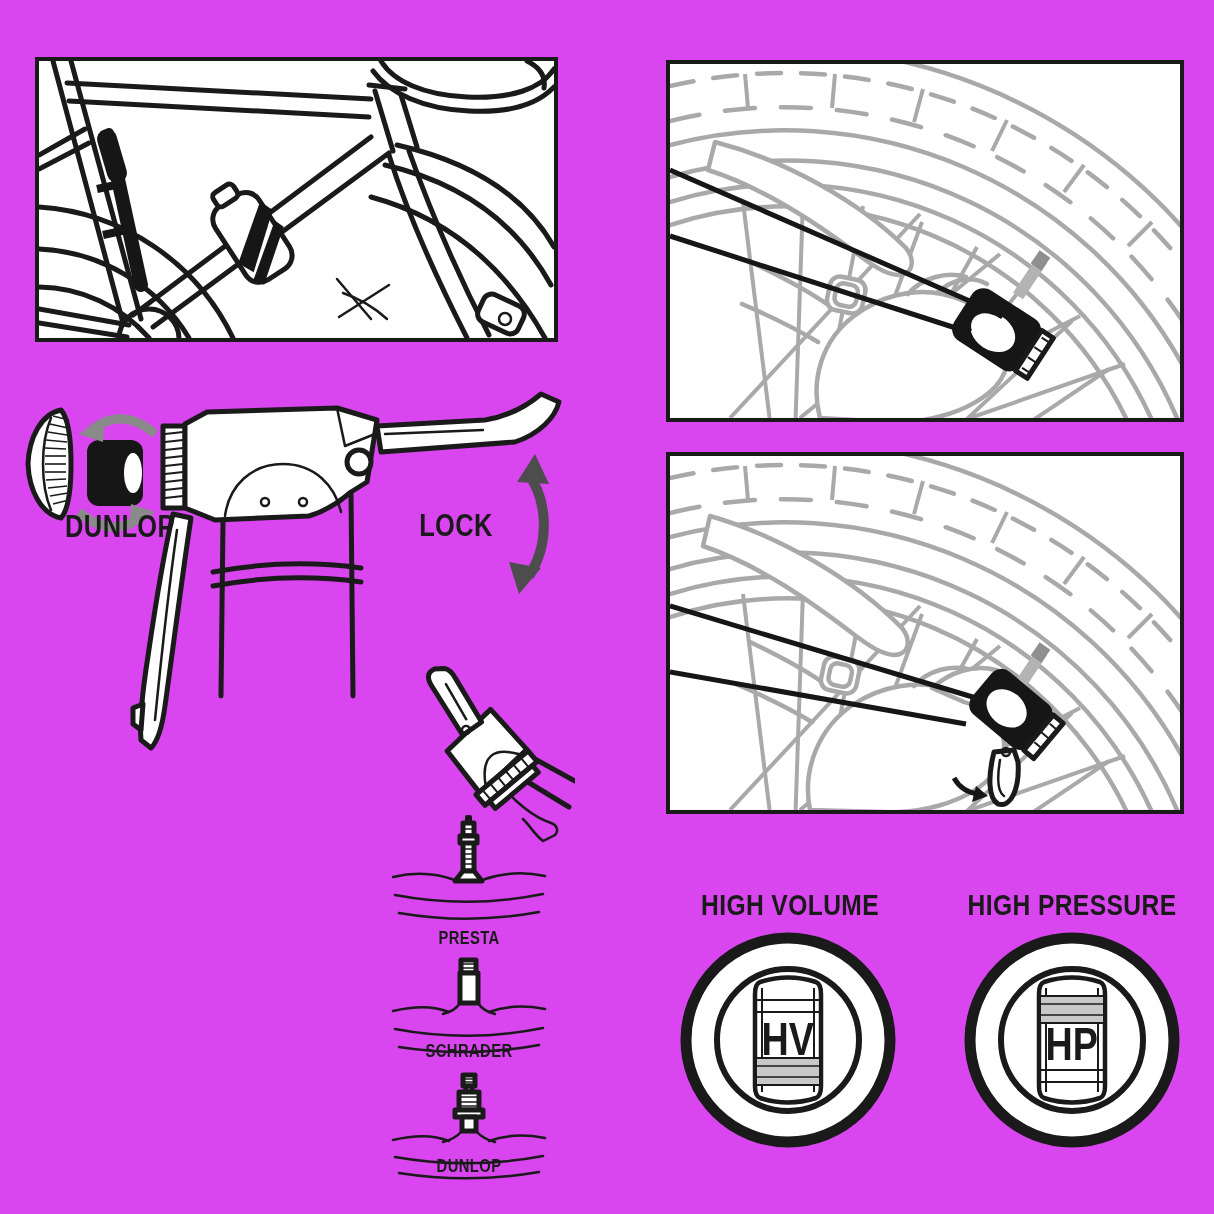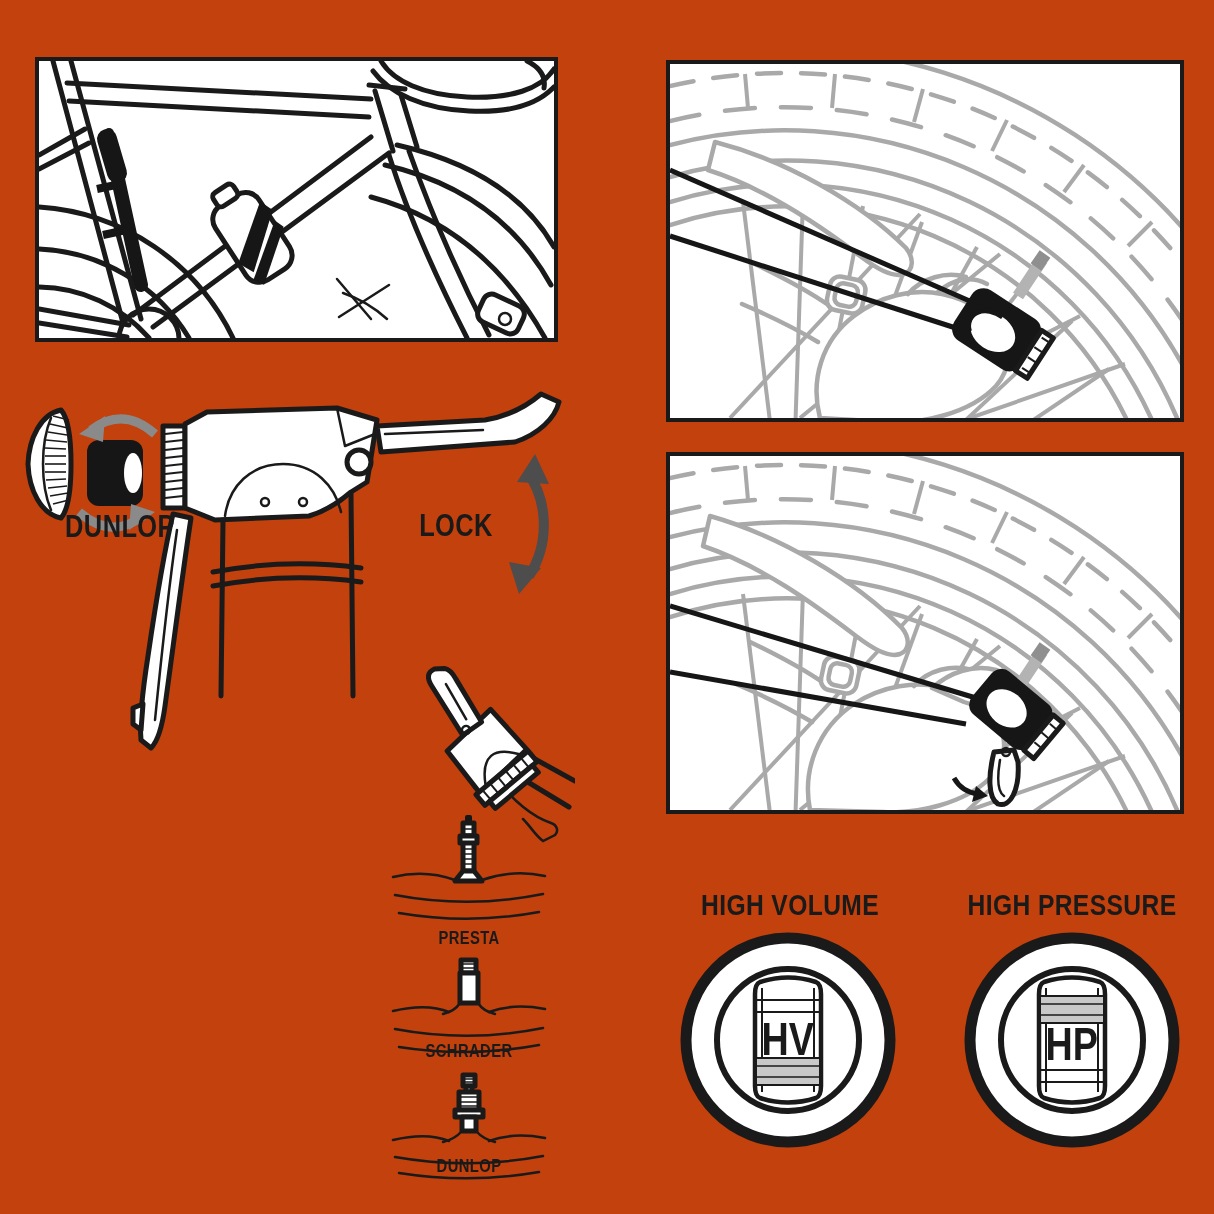--- a/index.html
+++ b/index.html
@@ -1,17 +1,17 @@
 <!DOCTYPE html>
 <html><head>
 <meta charset="utf-8">
 <style>
   html,body{margin:0;padding:0;background:#ffffff;}
   #canvas{
-    position:relative;width:1214px;height:1214px;background:#c2410c;overflow:hidden;
+    position:relative;width:1214px;height:1214px;background:#d946ef;overflow:hidden;
     font-family:"Liberation Sans",sans-serif;
   }
   .abs{position:absolute;}
   .panel{position:absolute;border:4px solid #1a1a1a;background:#ffffff;box-sizing:border-box;}
   .label{
     position:absolute;transform:translate(-50%,-50%) scaleX(0.82);
     font-weight:bold;color:#1a1a1a;white-space:nowrap;letter-spacing:0.5px;
   }
   svg{display:block;overflow:hidden;}
   .ink{stroke:#1a1a1a;fill:none;stroke-width:5;stroke-linecap:round;stroke-linejoin:round;}

